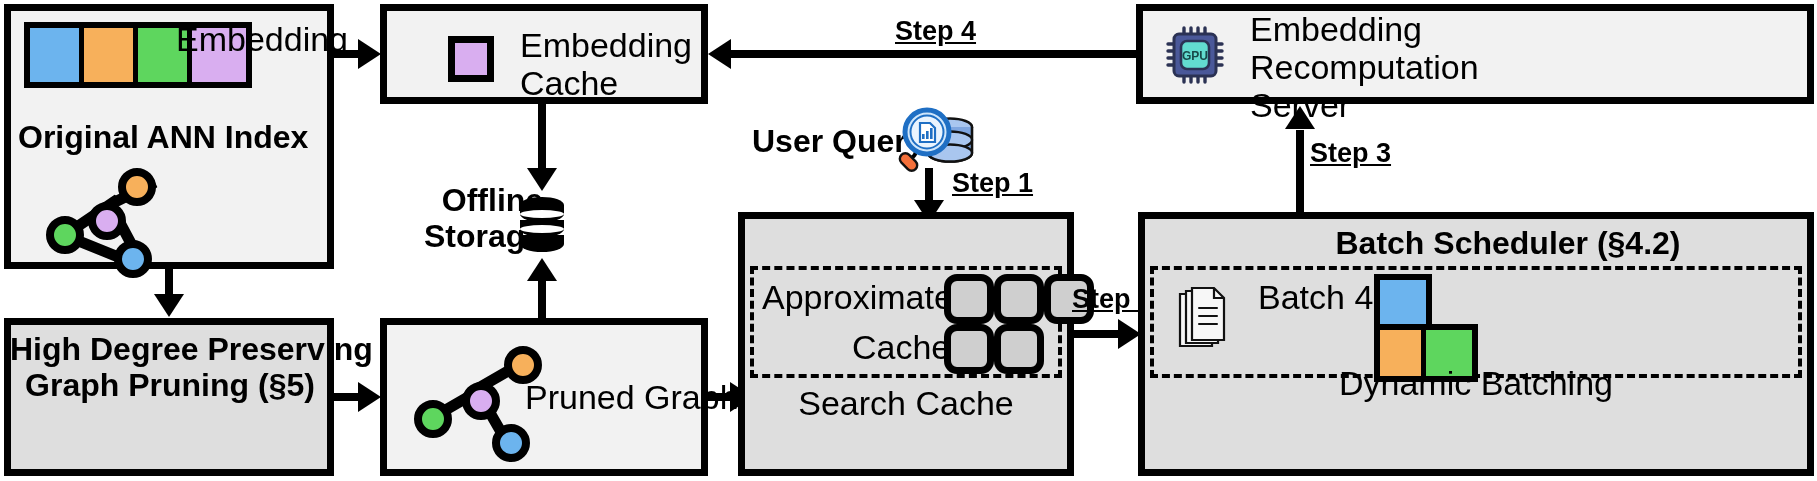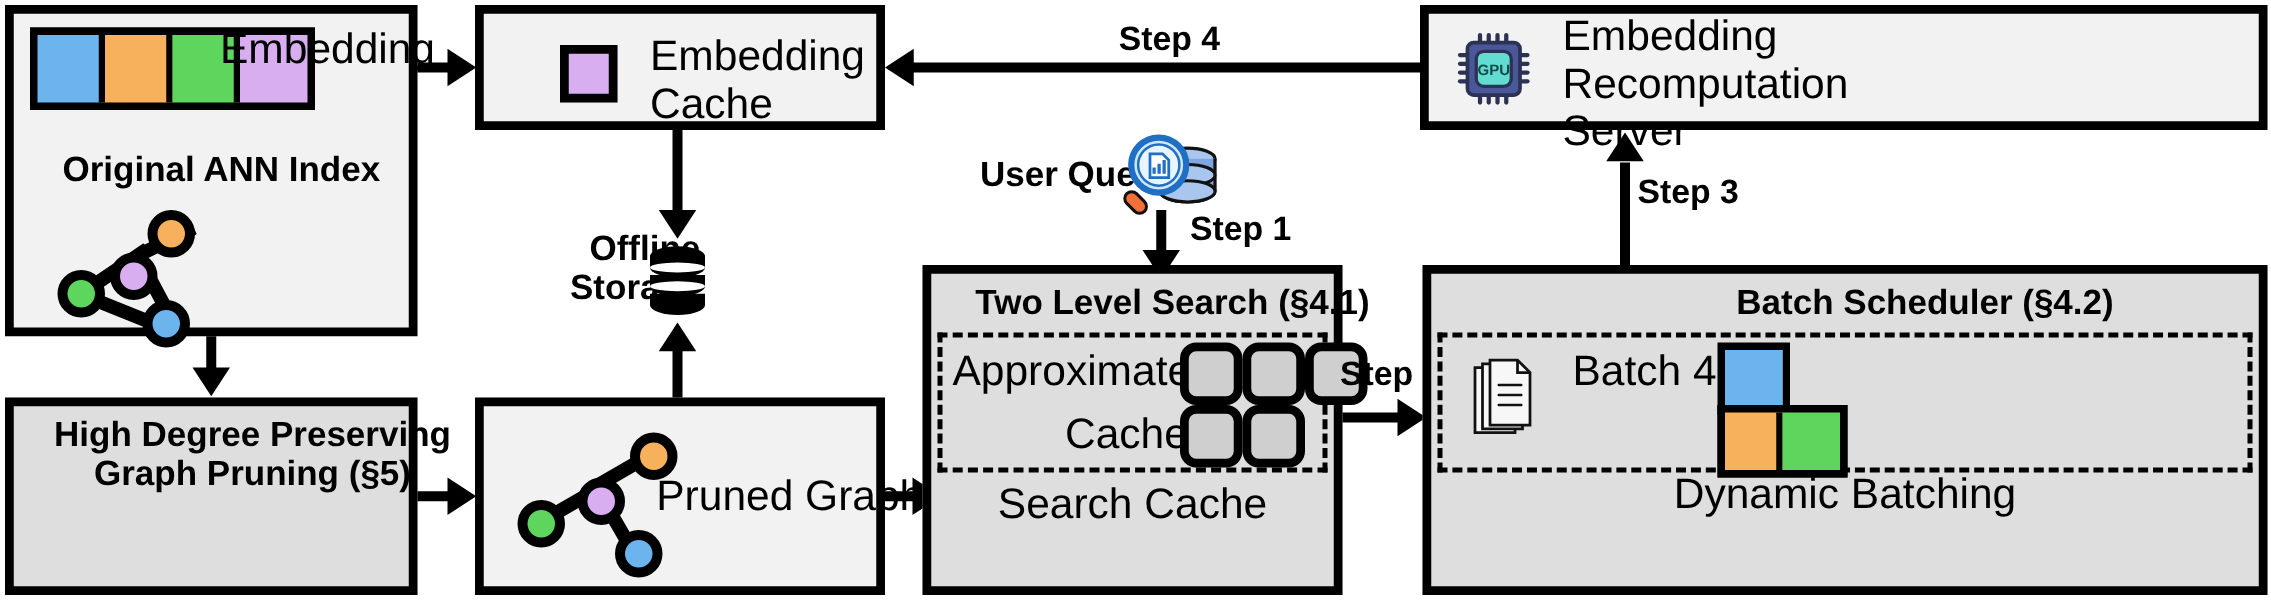--- a/index.html
+++ b/index.html
@@ -5,22 +5,22 @@
   html,body{margin:0;padding:0;background:#ffffff;}
   body{font-family:"Liberation Sans",sans-serif;color:#000;}
   #canvas{position:relative;width:1817px;height:481px;background:#fff;overflow:hidden;}
 
   .box{position:absolute;box-sizing:border-box;border:7px solid #000;background:#f2f2f2;}
   .box.shaded{background:#dedede;}
   .dashed{position:absolute;box-sizing:border-box;border:4px dashed #000;}
 
   .lbl{position:absolute;white-space:pre;line-height:1.12;}
   .ttl{font-size:34px;}
-  .ttl-b{font-size:28px;font-weight:bold;margin-left:32px;}
-  .step{font-size:27px;font-weight:bold;}
+  .ttl-b{font-size:32px;font-weight:bold;}
+  .step{font-size:27px;font-weight:bold;text-decoration:underline;}
 
   
   .hline{position:absolute;background:#000;height:8px;}
   .vline{position:absolute;background:#000;width:8px;}
   .ah-r,.ah-l,.ah-d,.ah-u{position:absolute;width:0;height:0;}
   .ah-r{border-top:15px solid transparent;border-bottom:15px solid transparent;border-left:23px solid #000;}
   .ah-l{border-top:15px solid transparent;border-bottom:15px solid transparent;border-right:23px solid #000;}
   .ah-d{border-left:15px solid transparent;border-right:15px solid transparent;border-top:23px solid #000;}
   .ah-u{border-left:15px solid transparent;border-right:15px solid transparent;border-bottom:23px solid #000;}
 
@@ -181,21 +181,20 @@
   </div>
   <div class="lbl ttl" style="left:525px;top:378px;">Pruned Graph</div>
 
   <div class="hline" style="left:334px;top:393px;width:30px;"></div>
   <div class="ah-r" style="left:358px;top:382px;"></div>
 
   <div class="hline" style="left:708px;top:393px;width:30px;"></div>
   <div class="ah-r" style="left:730px;top:382px;"></div>
 
   <div class="box shaded" style="left:738px;top:212px;width:336px;height:264px;"></div>
-  <div class="lbl ttl-b" style="left:744px;top:226px;width:324px;text-align:center;">Two Level Search (§4.1)</div>
   <div class="dashed" style="left:750px;top:266px;width:312px;height:112px;"></div>
 
   <div class="lbl ttl" style="left:762px;top:278px;">Approximate</div>
   <div class="qrow" style="left:944px;top:274px;">
     <div class="qblk"></div>
     <div class="qblk"></div>
     <div class="qblk"></div>
   </div>
 
   <div class="lbl ttl" style="left:852px;top:328px;">Cache</div>
@@ -233,19 +232,19 @@
   <div class="lbl ttl" style="left:1258px;top:278px;">Batch 4</div>
   <div style="position:absolute;left:1374px;top:274px;display:flex;border:6px solid #000;box-sizing:border-box;background:#000;">
     <div style="width:46px;height:46px;background:#6cb4ee;"></div>
   </div>
 
   <div style="position:absolute;left:1374px;top:324px;display:flex;border:6px solid #000;box-sizing:border-box;background:#000;">
     <div style="width:46px;height:46px;background:#f7b05b;border-right:5px solid #000;box-sizing:border-box;"></div>
     <div style="width:46px;height:46px;background:#5ed65e;"></div>
   </div>
 
-  <div class="lbl ttl" style="left:1144px;top:376px;width:664px;text-align:center;">Dynamic Batching</div>
+  <div class="lbl ttl" style="left:1144px;top:364px;width:664px;text-align:center;">Dynamic Batching</div>
 
   <div class="vline" style="left:1296px;top:130px;height:82px;"></div>
   <div class="ah-u" style="left:1285px;top:106px;"></div>
   <div class="lbl step" style="left:1310px;top:138px;">Step 3</div>
 
 </div>
 
 </body></html>

